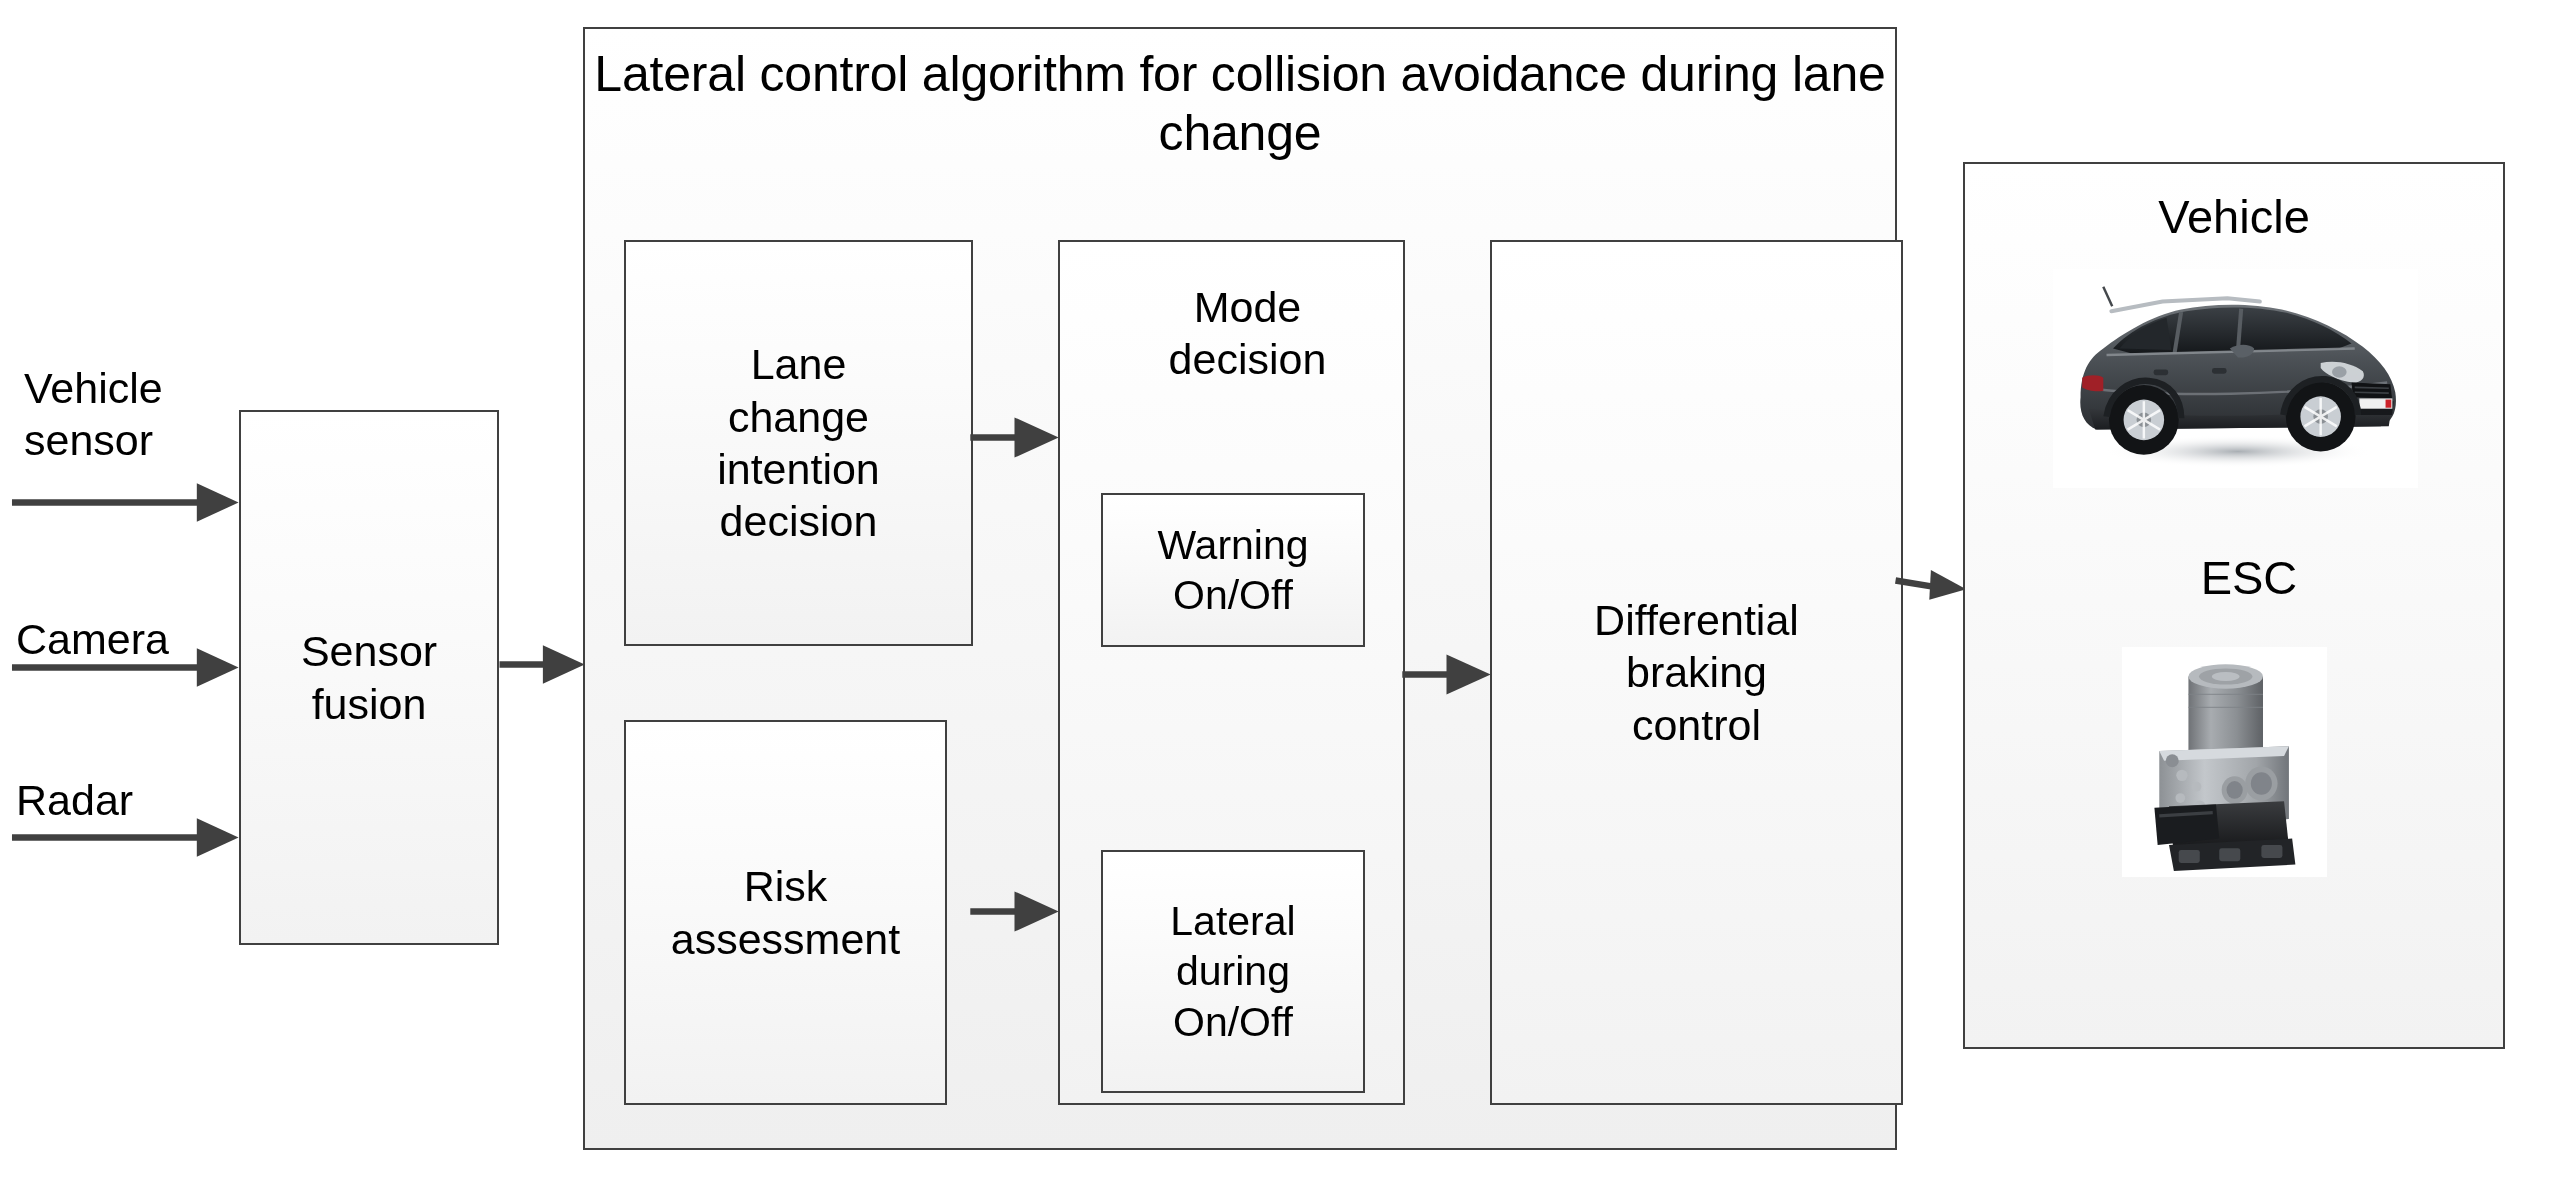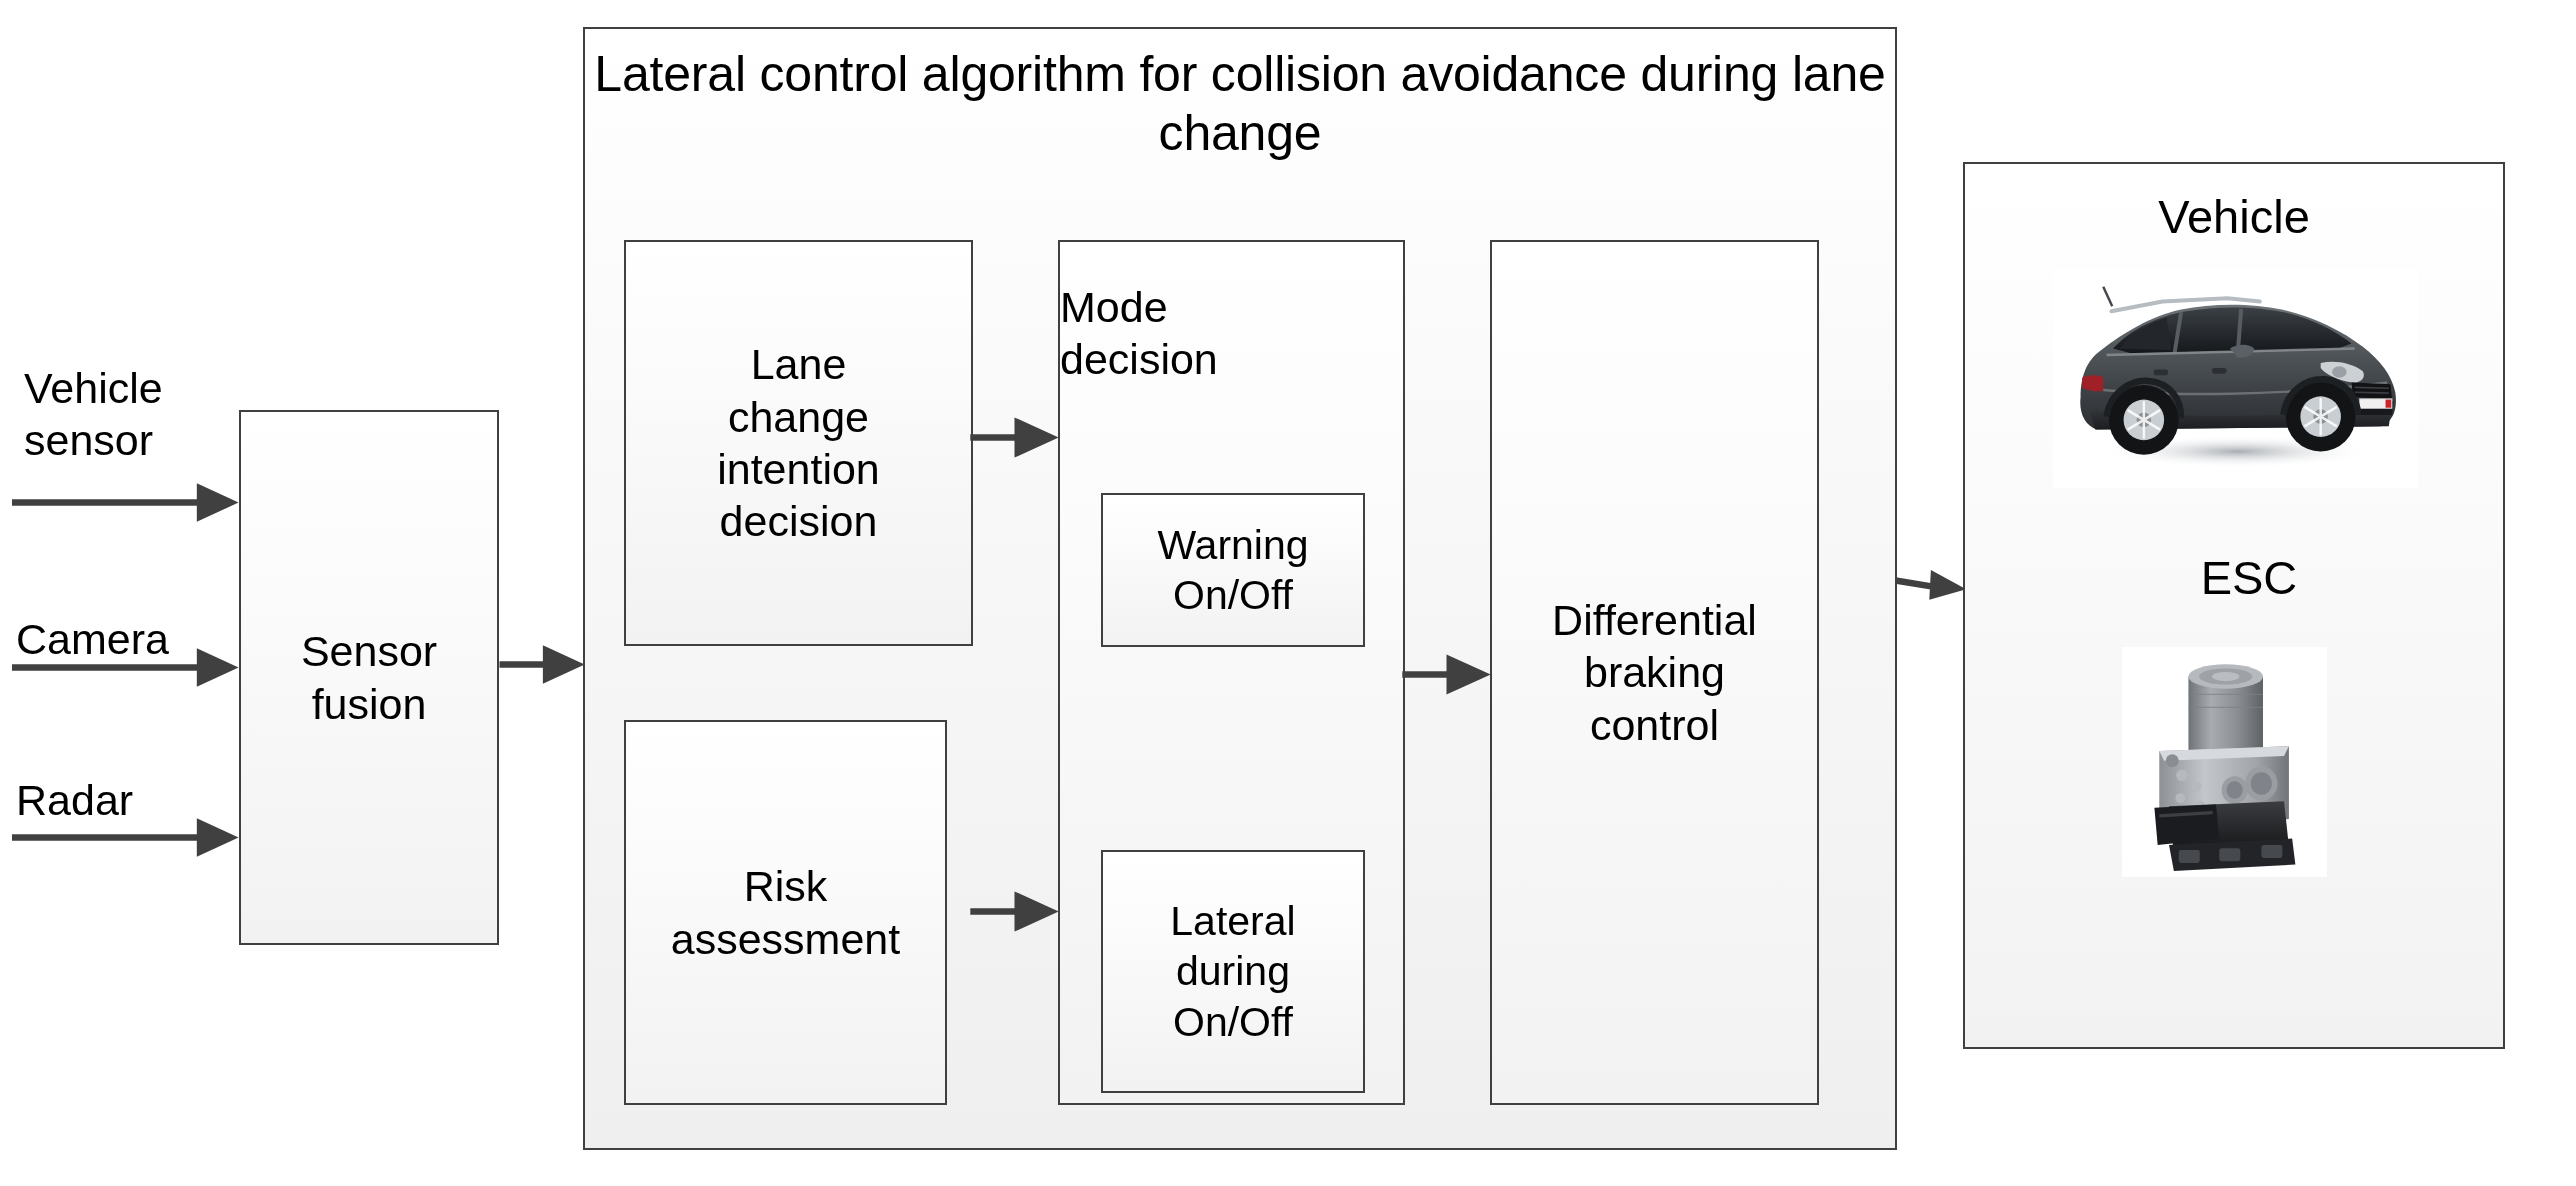--- a/index.html
+++ b/index.html
@@ -65,36 +65,36 @@
     left: 624px;  top: 720px;  width: 323px;  height: 385px;
     font-size: 43px;
   }
   #mode-container {
     left: 1058px; top: 240px;  width: 347px;  height: 865px;
     display: block;
     padding: 0;
   }
   #mode-label {
     position: absolute;
-    left: 0; top: 39px; width: 100%;
-    text-align: left;
+    left: 16px; top: 39px; width: 100%;
+    text-align: center;
     font-size: 43px;
     line-height: 1.22;
     color: #000;
   }
   #warning-box {
     left: 1101px; top: 493px; width: 264px; height: 154px;
     font-size: 41px;
   }
   #lateral-box {
     left: 1101px; top: 850px; width: 264px; height: 243px;
     font-size: 41px;
   }
   #diff-brake-box {
-    left: 1490px; top: 240px; width: 329px; height: 865px;
+    left: 1490px; top: 240px; width: 413px; height: 865px;
     font-size: 43px;
   }
 
   
   #sensor-fusion-box {
     left: 239px; top: 410px; width: 260px; height: 535px;
     font-size: 43px;
   }
 
   

